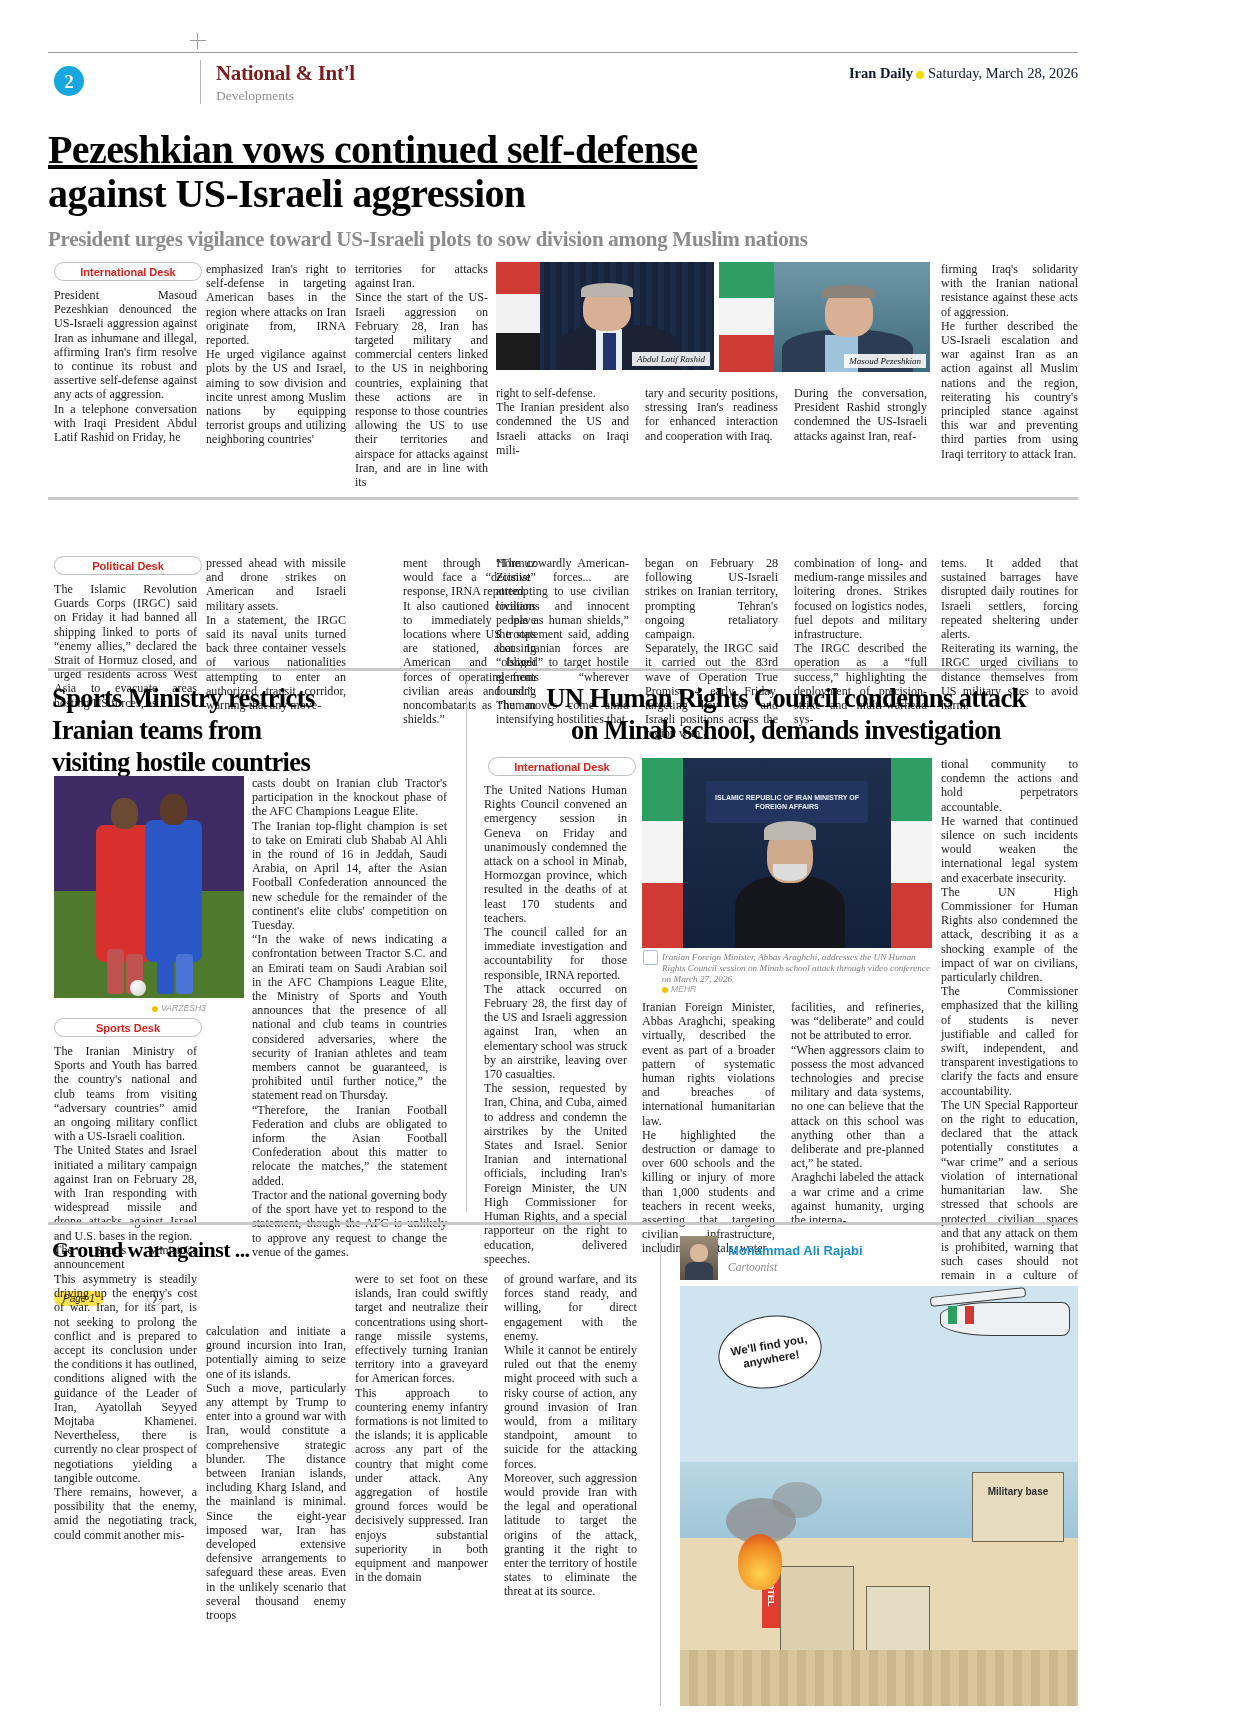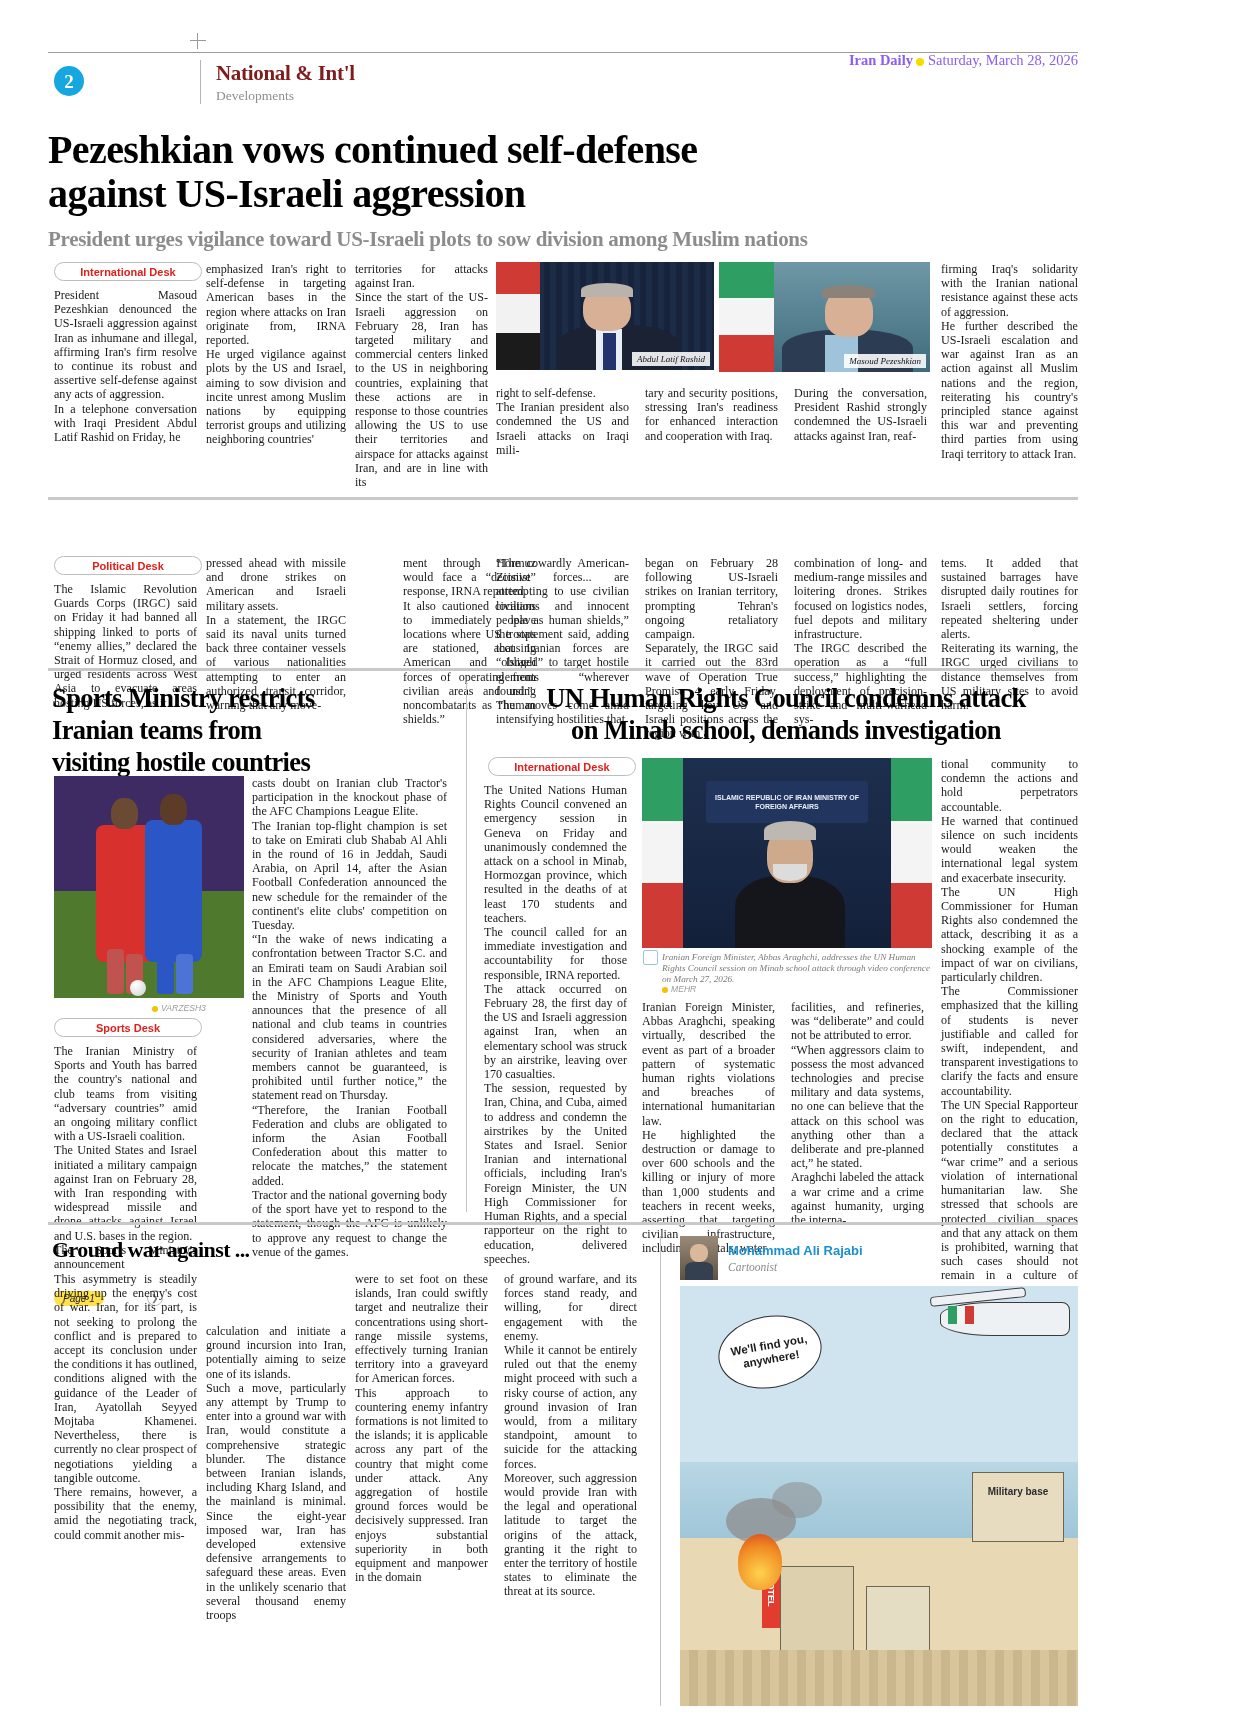--- a/index.html
+++ b/index.html
@@ -32,21 +32,21 @@
   .sec-title {
     position:absolute; left:168px; top:9px;
     font-family:"Liberation Serif", serif; font-weight:bold; font-size:21px;
     letter-spacing:-0.3px; color:#7f1d1d;
   }
   .sec-sub {
     position:absolute; left:168px; top:36px;
     font-size:13.5px; color:#8f8f8f; font-family:"Liberation Serif", serif;
   }
   .mast-right {
-    position:absolute; right:0; top:0; font-size:14.5px; color:#8b5cf6;
+    position:absolute; right:0; top:13px; font-size:14.5px; color:#0f172a;
     white-space:nowrap;
   }
   .mast-right .brand { font-weight:bold; }
   .dot-yellow { display:inline-block; width:8px; height:8px; border-radius:50%;
     background:#f5dd00; margin:0 4px 0 3px; vertical-align:middle; }
 
   
   .col-text { font-size:12.1px; line-height:14.2px; text-align:justify; color:#1a1a1a; }
   .hl { font-family:"Liberation Serif", serif; font-weight:bold; color:#000; letter-spacing:-0.6px; }
 
@@ -145,21 +145,21 @@
     <div class="page-num">2</div>
     <div class="vdiv"></div>
     <div class="sec-title">National &amp; Int'l</div>
     <div class="sec-sub">Developments</div>
     <div class="mast-right">
       <span class="brand">Iran Daily</span><span class="dot-yellow"></span><span>Saturday, March 28, 2026</span>
     </div>
   </div>
 
   <div style="position:absolute;left:48px;top:128px;width:1030px;">
-    <div class="hl" style="font-size:40px;line-height:44px;">Pezeshkian vows continued self-defense</div>
+    <div class="hl" style="font-size:40px;line-height:44px;text-decoration:underline;">Pezeshkian vows continued self-defense</div>
     <div class="hl" style="font-size:40px;line-height:44px;">against US-Israeli aggression</div>
     <div class="deck" style="font-size:21px;line-height:26px;margin-top:10px;">President urges vigilance toward US-Israeli plots to sow division among Muslim nations</div>
   </div>
 
   <div class="desk-badge" style="position:absolute;left:54px;top:262px;width:148px;">International Desk</div>
 
   <div class="col-text" style="position:absolute;left:54px;top:288px;width:143px;white-space:pre-line;">President Masoud Pezeshkian denounced the US-Israeli aggression against Iran as inhumane and illegal, affirming Iran's firm resolve to continue its robust and assertive self-defense against any acts of aggression.
 In a telephone conversation with Iraqi President Abdul Latif Rashid on Friday, he</div>
   <div class="col-text" style="position:absolute;left:206px;top:262px;width:140px;white-space:pre-line;">emphasized Iran's right to self-defense in targeting American bases in the region where attacks on Iran originate from, IRNA reported.
 He urged vigilance against plots by the US and Israel, aiming to sow division and incite unrest among Muslim nations by equipping terrorist groups and utilizing neighboring countries'</div>

